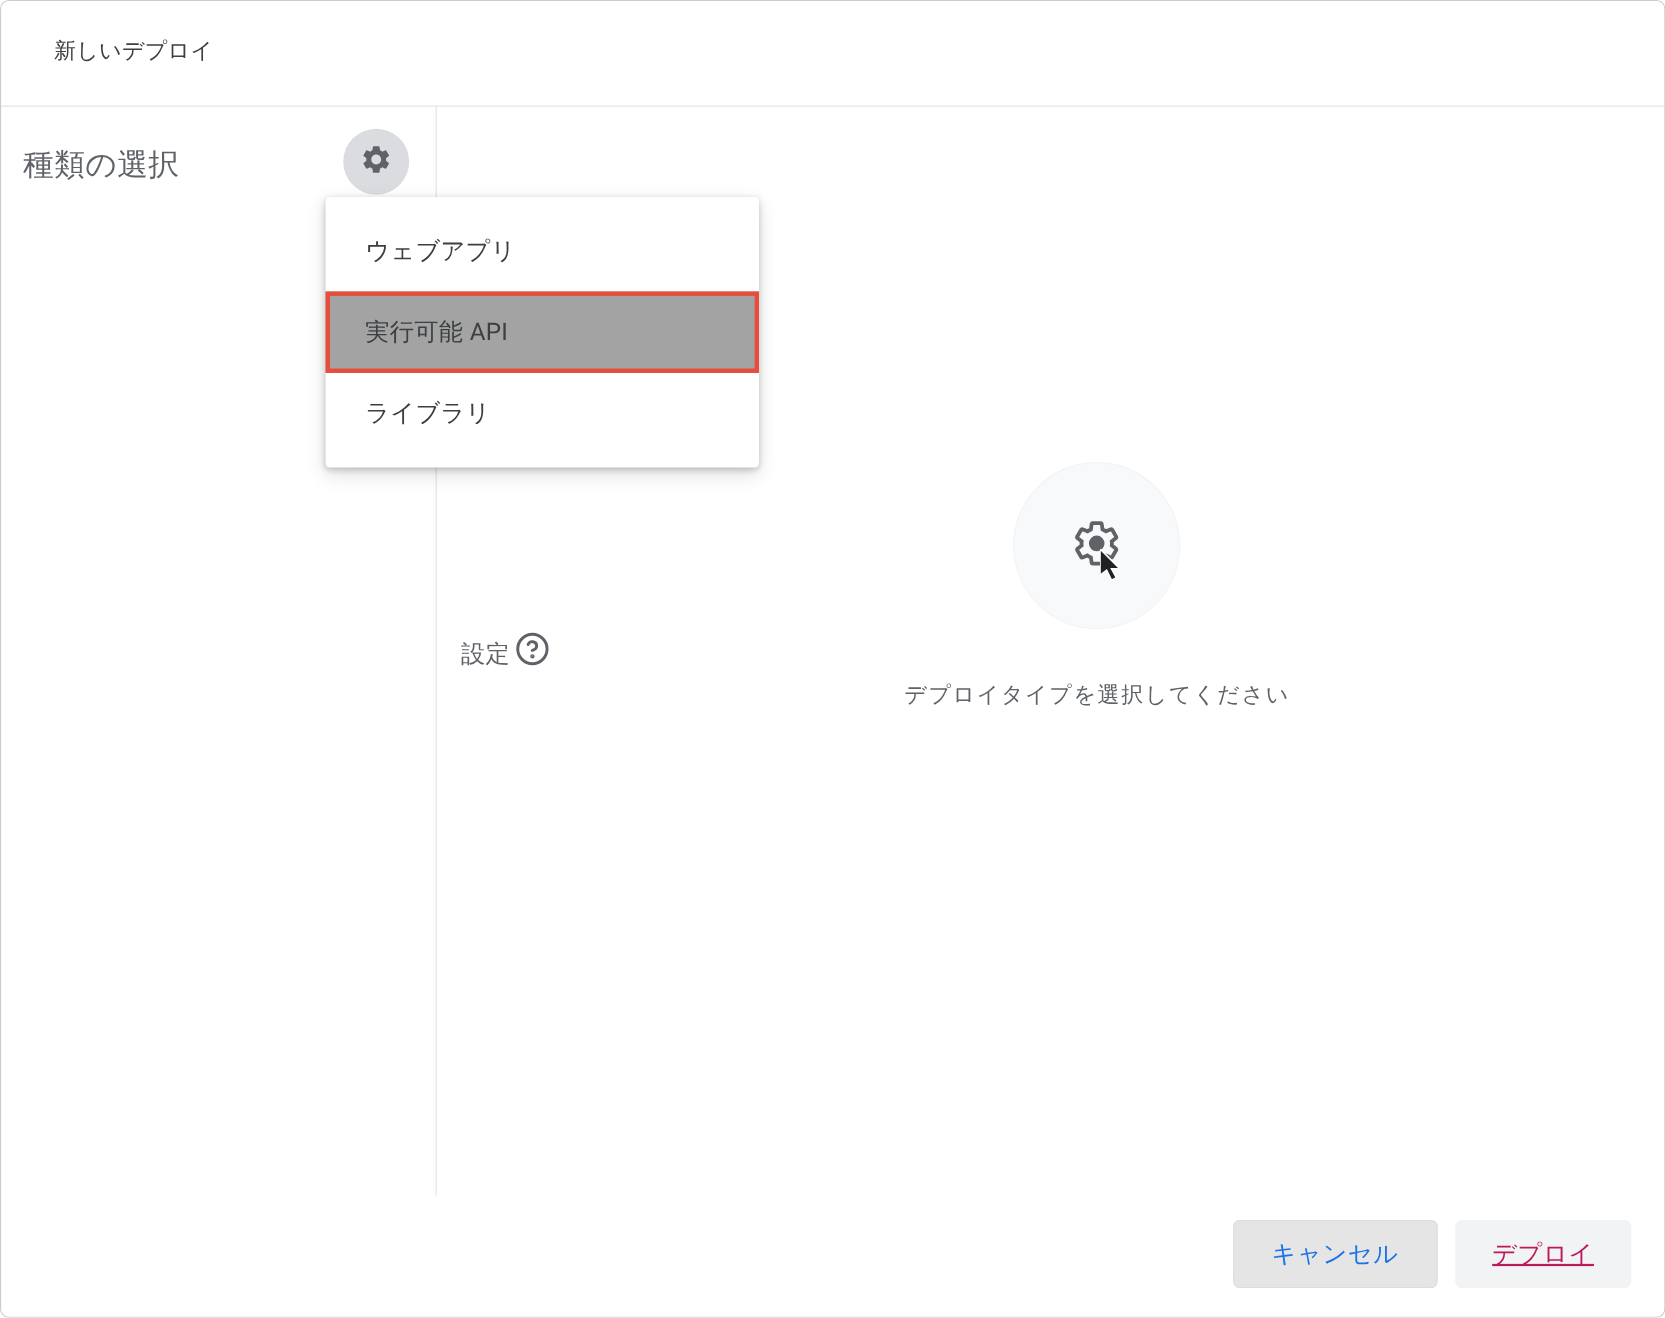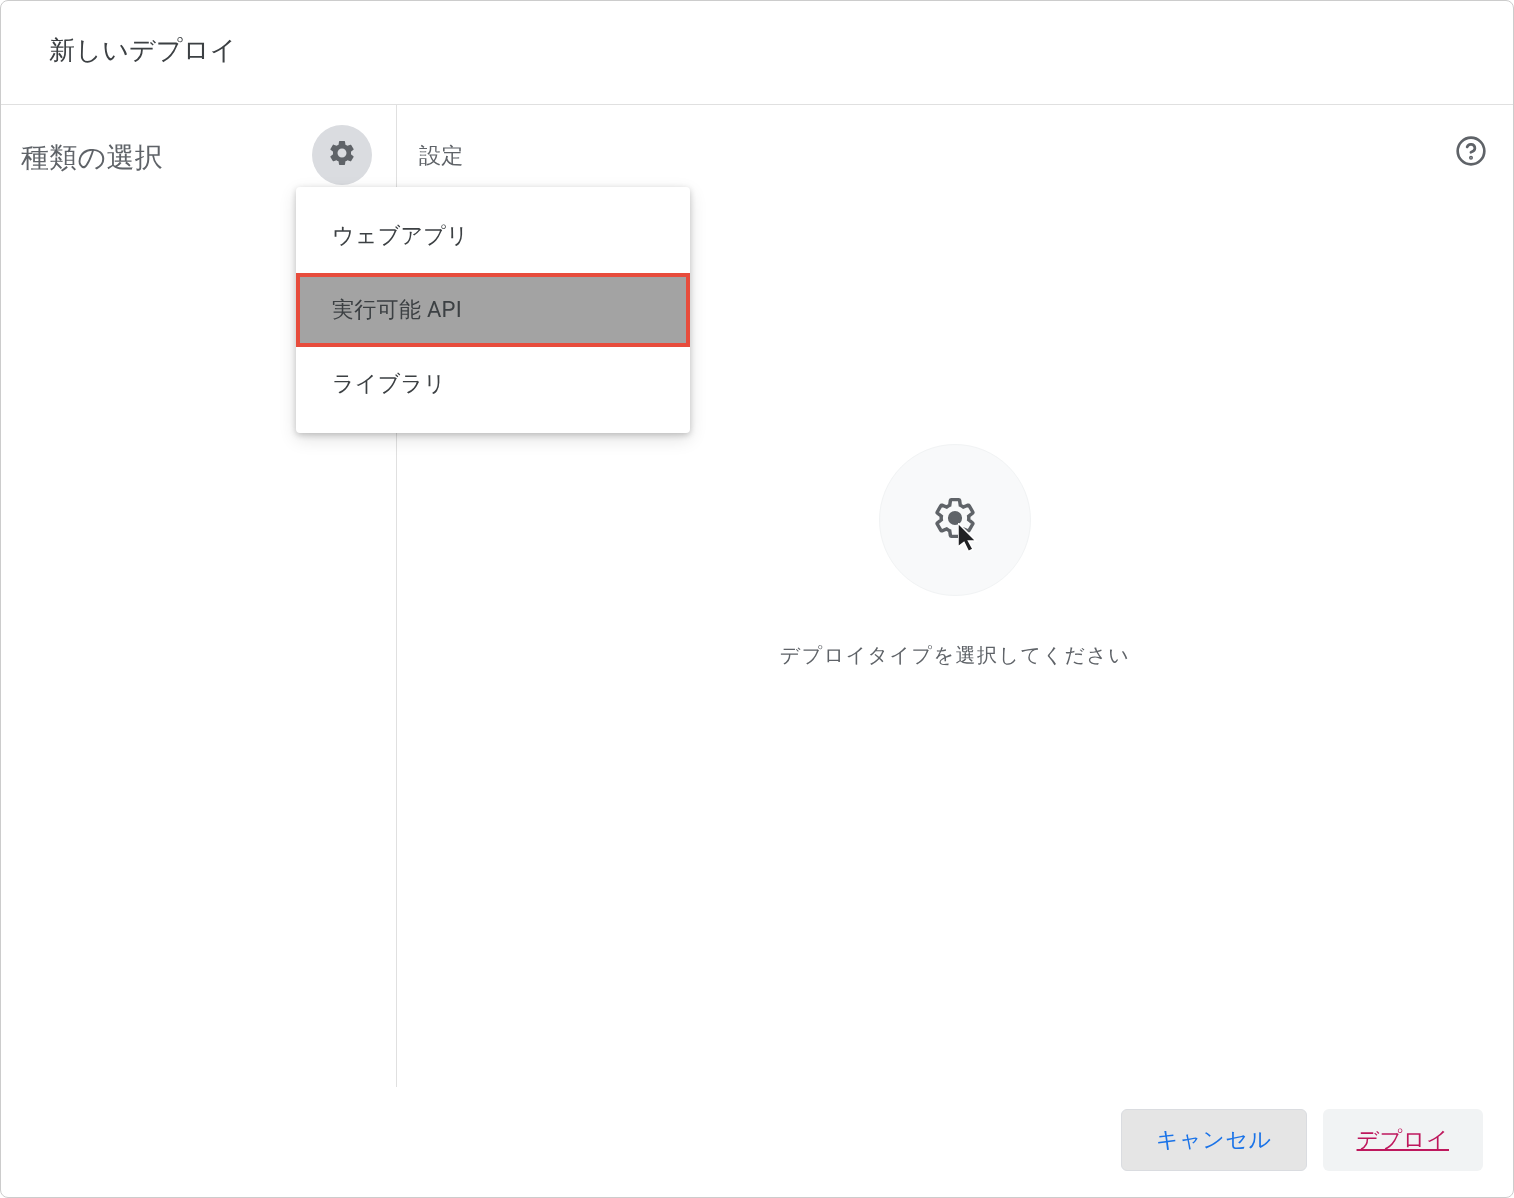--- a/index.html
+++ b/index.html
@@ -25,21 +25,21 @@
       border: 1px solid #ccc;
       overflow: hidden;
     }
     
     .dialog-header {
       padding: 32px 48px 36px;
       border-bottom: 1px solid #e0e0e0;
     }
     
     .dialog-title {
-      font-size: 26px;
+      font-size: 20px;
       font-weight: 400;
       color: #3c4043;
       letter-spacing: 0.3px;
     }
     
     .dialog-body {
       display: flex;
       flex: 1;
       overflow: hidden;
       position: relative;
@@ -73,21 +73,21 @@
       cursor: pointer;
       position: relative;
       margin-right: 4px;
       margin-top: -8px;
     }
     
     .right-panel {
       flex: 1;
       padding: 28px 22px;
       display: flex;
-      flex-direction: column;
+      flex-direction: row;
       position: relative;
     }
     
     .settings-row {
       display: flex;
       justify-content: space-between;
       align-items: center;
     }
     
     .settings-label {

